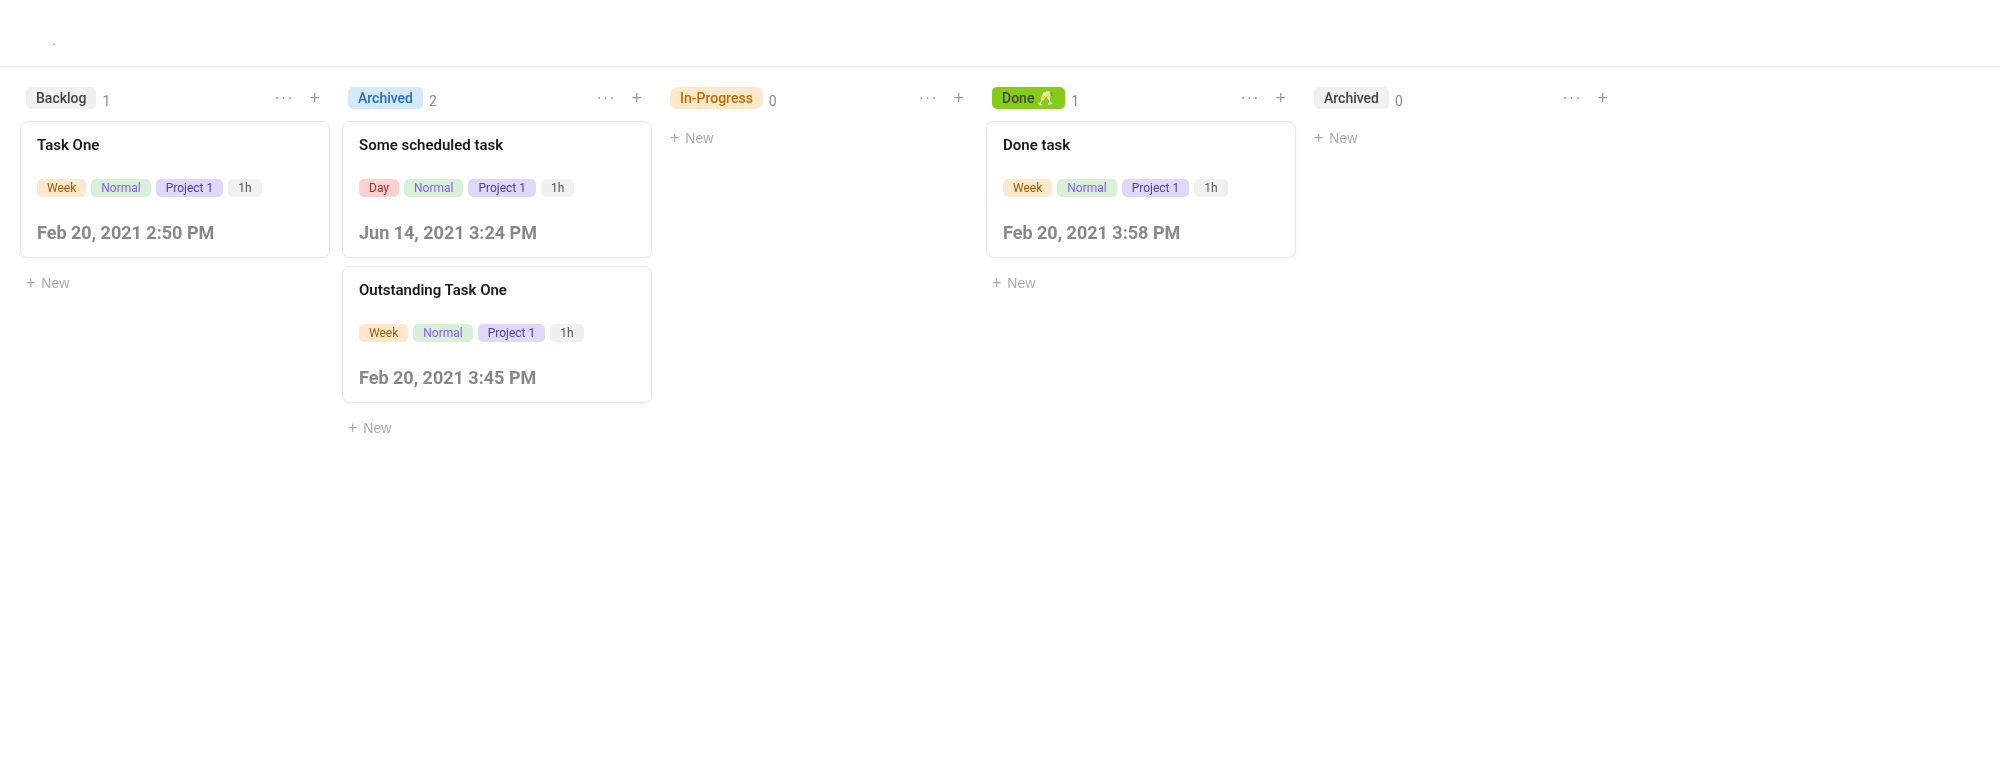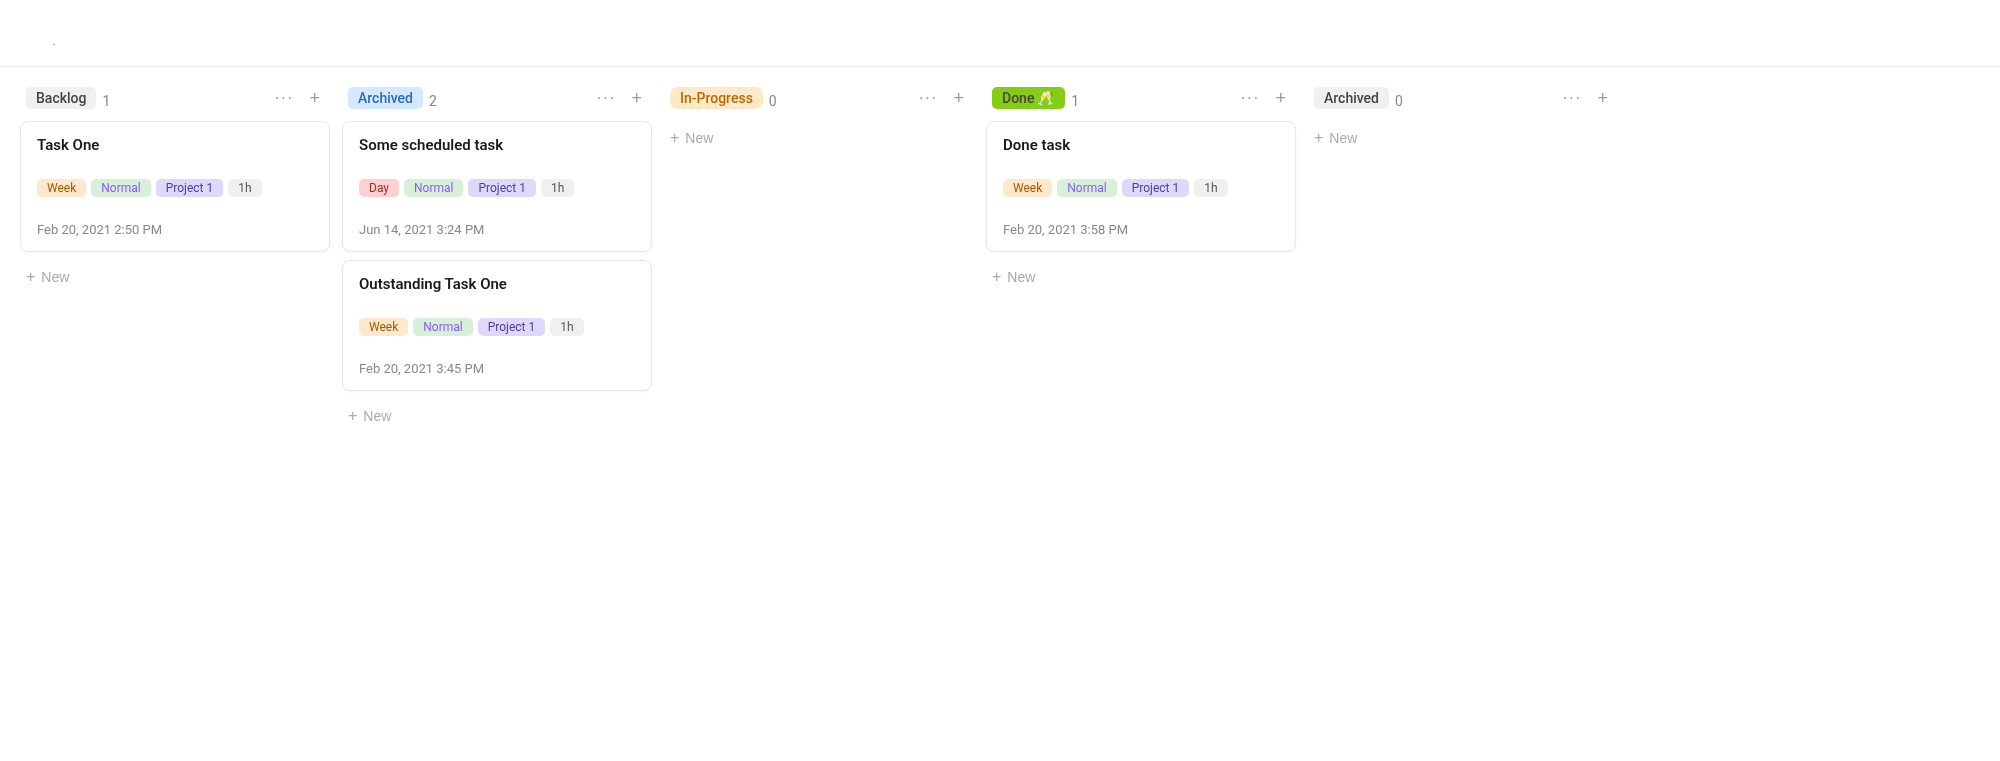--- a/index.html
+++ b/index.html
@@ -231,23 +231,24 @@
       background: #e0d8f8;
       color: #5040a0;
     }
 
     .tag.hour {
       background: #f0f0f0;
       color: #555;
     }
 
     .task-date {
-      font-size: 13px;
+      font-size: 18px;
       color: #888;
       margin-top: 2px;
+      font-weight: bold;
     }
 
     .new-btn {
       display: flex;
       align-items: center;
       gap: 6px;
       padding: 8px 6px;
       color: #aaa;
       font-size: 14px;
       cursor: pointer;

